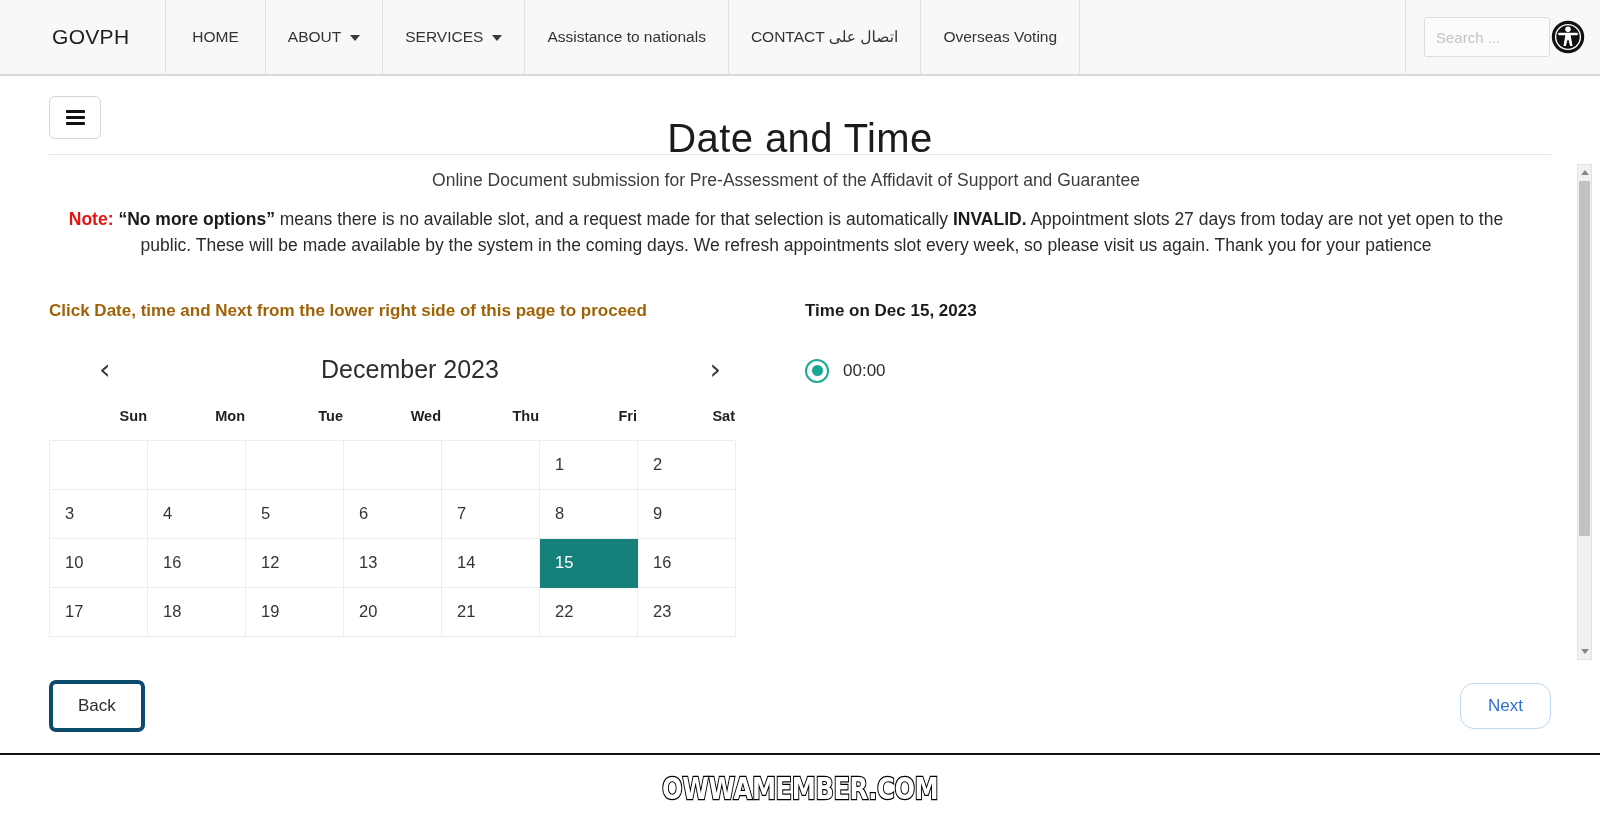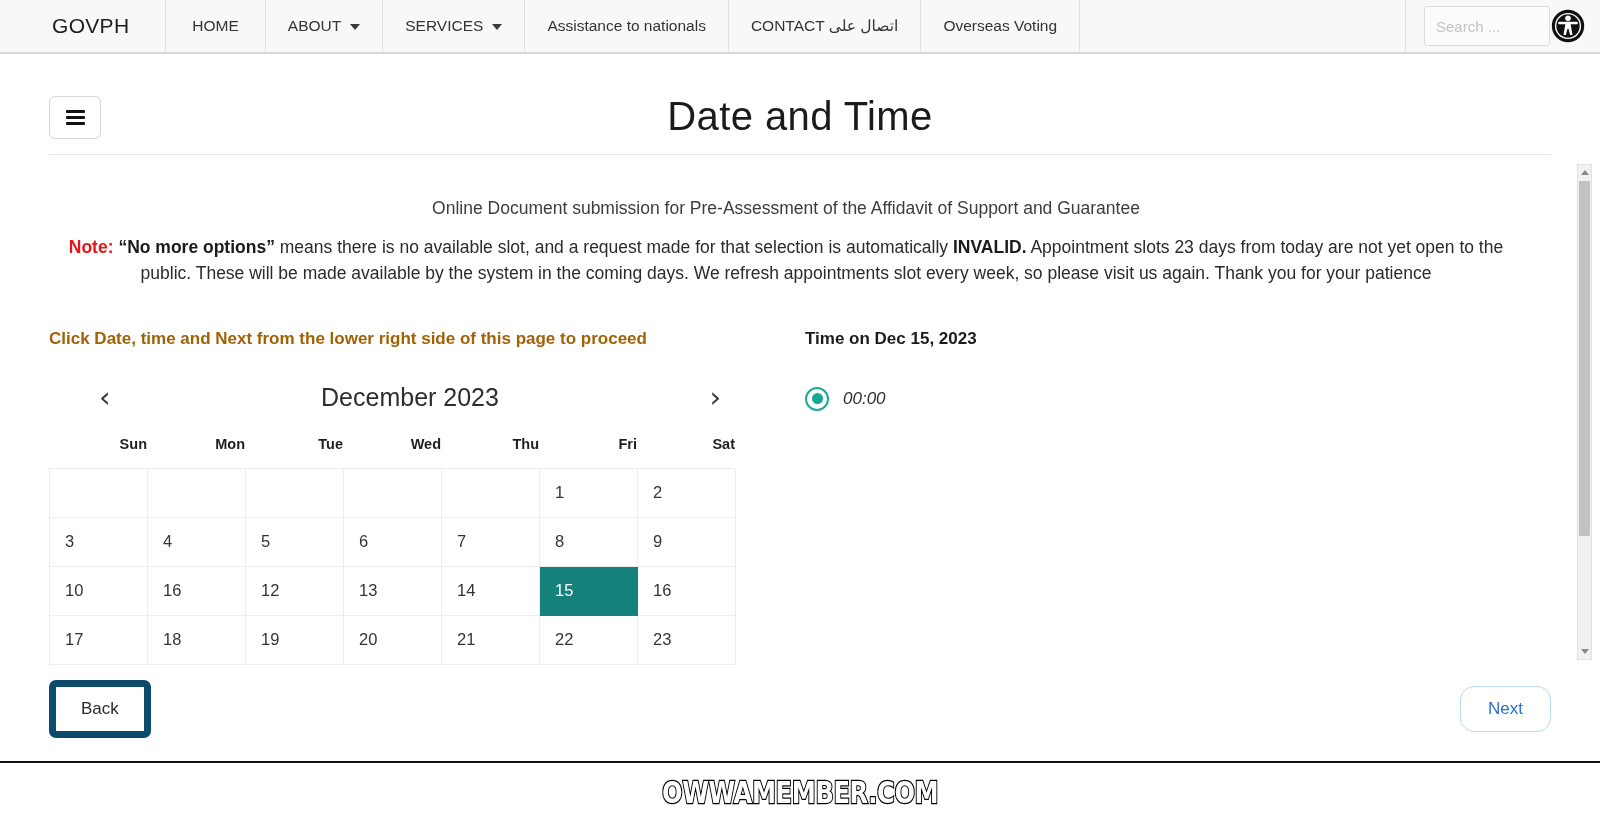--- a/index.html
+++ b/index.html
@@ -8,21 +8,21 @@
     width: 1600px; height: 821px;
     background: #ffffff;
     font-family: "Liberation Sans", sans-serif;
     color: #2b2b2b;
     overflow: hidden;
   }
 
   
   .navbar {
     position: relative;
-    height: 54px;
+    height: 76px;
     background: #f8f8f8;
     border-bottom: 2px solid #d9d9d9;
     display: flex;
     align-items: stretch;
     padding-left: 22px;
   }
   .nav-brand {
     display: flex; align-items: center;
     padding: 0 36px 0 30px;
     font-size: 21px;
@@ -97,21 +97,20 @@
     left: 49px; right: 49px; top: 154px;
     height: 1px; background: #e6e6e6;
   }
 
   
   .scroll-area {
     position: absolute;
     left: 0; right: 0;
     top: 156px;
     height: 512px;
-    margin-top: 28px;
   }
   .scroll-inner {
     position: absolute;
     left: 0; right: 28px; top: 0; bottom: 0;
     overflow: hidden;
   }
   .subtitle {
     text-align: center;
     font-size: 17.5px;
     color: #3d3d3d;
@@ -203,21 +202,21 @@
   .radio {
     width: 24px; height: 24px; border-radius: 50%;
     border: 2px solid #1eaa96;
     display: flex; align-items: center; justify-content: center;
     background: #fff;
   }
   .radio i {
     width: 11px; height: 11px; border-radius: 50%;
     background: #17a795; display: block;
   }
-  .time-label { font-size: 17px; color: #2e2e2e; font-style: italic; }
+  .time-label { font-size: 17px; color: #2e2e2e; }
 
   
   .scrollbar {
     position: absolute;
     right: 8px; top: 164px;
     width: 15px; height: 496px;
     background: #f1f1f1;
     border: 1px solid #e3e3e3;
   }
   .sb-arrow {
@@ -245,40 +244,40 @@
   
   .actions {
     position: absolute;
     left: 49px; right: 49px;
     top: 680px;
     display: flex; align-items: center;
     justify-content: space-between;
   }
   .btn-back {
     padding: 12px 25px;
-    border: 7px solid #0c4a6e;
+    border: 4px solid #0c4a6e;
     border-radius: 7px;
     background: #fff;
     font-size: 17px;
     color: #2c2c2c;
   }
   .btn-next {
     padding: 12px 27px;
     border: 1px solid #bcd9f5;
     border-radius: 14px;
     background: #fff;
     font-size: 17px;
     color: #2f6fd0;
   }
 
   
   .footer {
     position: absolute;
     left: 0; right: 0; bottom: 0;
-    height: 60px;
+    height: 68px;
     border-top: 2px solid #111;
     display: flex; align-items: center; justify-content: center;
     background: #fff;
   }
   .watermark {
     font-family: "DejaVu Sans", sans-serif;
     font-size: 31px;
     font-weight: bold;
     letter-spacing: -0.5px;
     color: #ffffff;
@@ -339,21 +338,21 @@
 </div>
 <div class="head-rule"></div>
 
 <div class="scroll-area">
   <div class="scroll-inner">
 
     <div class="subtitle">Online Document submission for Pre-Assessment of the Affidavit of Support and Guarantee</div>
 
     <p class="note">
       <span class="note-label">Note:</span>
-      <b>“No more options”</b><span> means there is no available slot, and a request made for that selection is automatically </span><b>INVALID.</b><span> Appointment slots 23 days from today are not yet open to the public. These will be made available by the system in the coming days. We refresh appointments slot every week, so please visit us again. Thank you for your patience</span>
+      <b>“No more options”</b><span> means there is no available slot, and a request made for that selection is automatically </span><b>INVALID.</b><span> Appointment slots 27 days from today are not yet open to the public. These will be made available by the system in the coming days. We refresh appointments slot every week, so please visit us again. Thank you for your patience</span>
     </p>
 
     <div class="cols">
 
       <div class="col-left">
         <div class="instruction">Click Date, time and Next from the lower right side of this page to proceed</div>
 
         <div class="cal-head">
           <div class="chev">‹</div>
           <div class="cal-month">December 2023</div>

